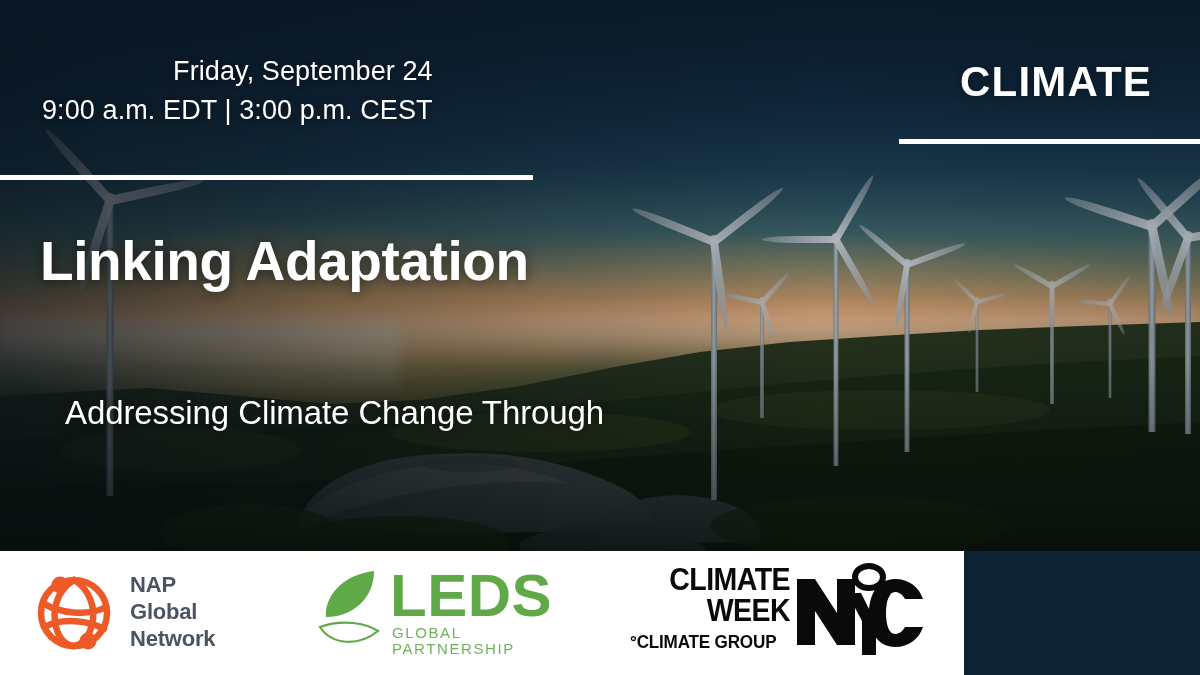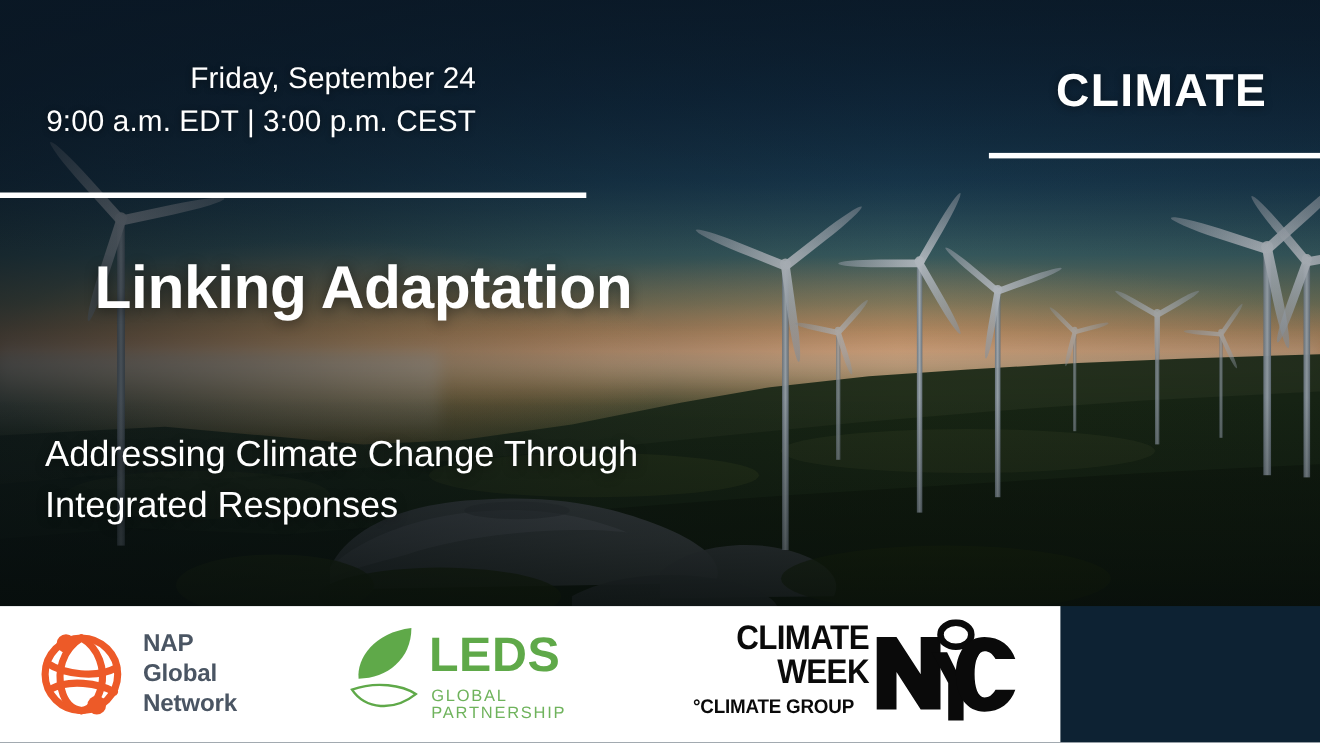--- a/index.html
+++ b/index.html
@@ -169,34 +169,34 @@
     position: absolute;
     left: 40px;
     top: 228px;
     color: #ffffff;
     font-size: 55px;
     font-weight: 700;
     line-height: 66px;
     letter-spacing: -0.4px;
     text-shadow: 0 2px 12px rgba(0,0,0,0.45);
   }
-  .title div { white-space: nowrap; margin-left: 46px; }
+  .title div { white-space: nowrap; }
 
   .subtitle {
     position: absolute;
     left: 41px;
     top: 390px;
     color: #ffffff;
     font-size: 33px;
     font-weight: 400;
     line-height: 46px;
     letter-spacing: -0.1px;
     text-shadow: 0 2px 10px rgba(0,0,0,0.45);
   }
-  .subtitle div { white-space: nowrap; }
+  .subtitle div { white-space: nowrap; margin-left: 24px; }
 
   
   .footer {
     position: absolute;
     left: 0;
     top: 551px;
     width: 964px;
     height: 124px;
     background: #ffffff;
   }
@@ -216,21 +216,21 @@
     letter-spacing: -0.2px;
   }
 
   
   .leds { left: 312px; top: 12px; width: 260px; height: 100px; }
   .leds .mark { position: absolute; left: 0; top: 6px; }
   .leds .wordmark {
     position: absolute;
     left: 78px; top: 8px;
     color: #5fa949;
-    font-size: 44px;
+    font-size: 60px;
     font-weight: 700;
     letter-spacing: 0.5px;
     line-height: 50px;
   }
   .leds .tagline {
     position: absolute;
     left: 80px; top: 62px;
     color: #6fb35c;
     font-size: 15px;
     font-weight: 400;
@@ -396,21 +396,20 @@
       <div class="label">CLIMATE</div>
     </div>
     <div class="rule-webinar"></div>
 
     <div class="title">
       <div>Linking Adaptation</div>
     </div>
 
     <div class="subtitle">
       <div>Addressing Climate Change Through</div>
-      <div>Integrated Responses</div>
     </div>
   </div>
 
   <div class="footer">
 
     <div class="logo nap">
       <svg class="mark" width="84" height="84" viewBox="0 0 84 84">
         <g fill="none" stroke="#ED5A28" stroke-width="6.5" stroke-linecap="round">
           <circle cx="42" cy="42" r="33"></circle>
           <path d="M42,9 C24,20 20,40 24,56 C27,68 34,74 42,75"></path>

